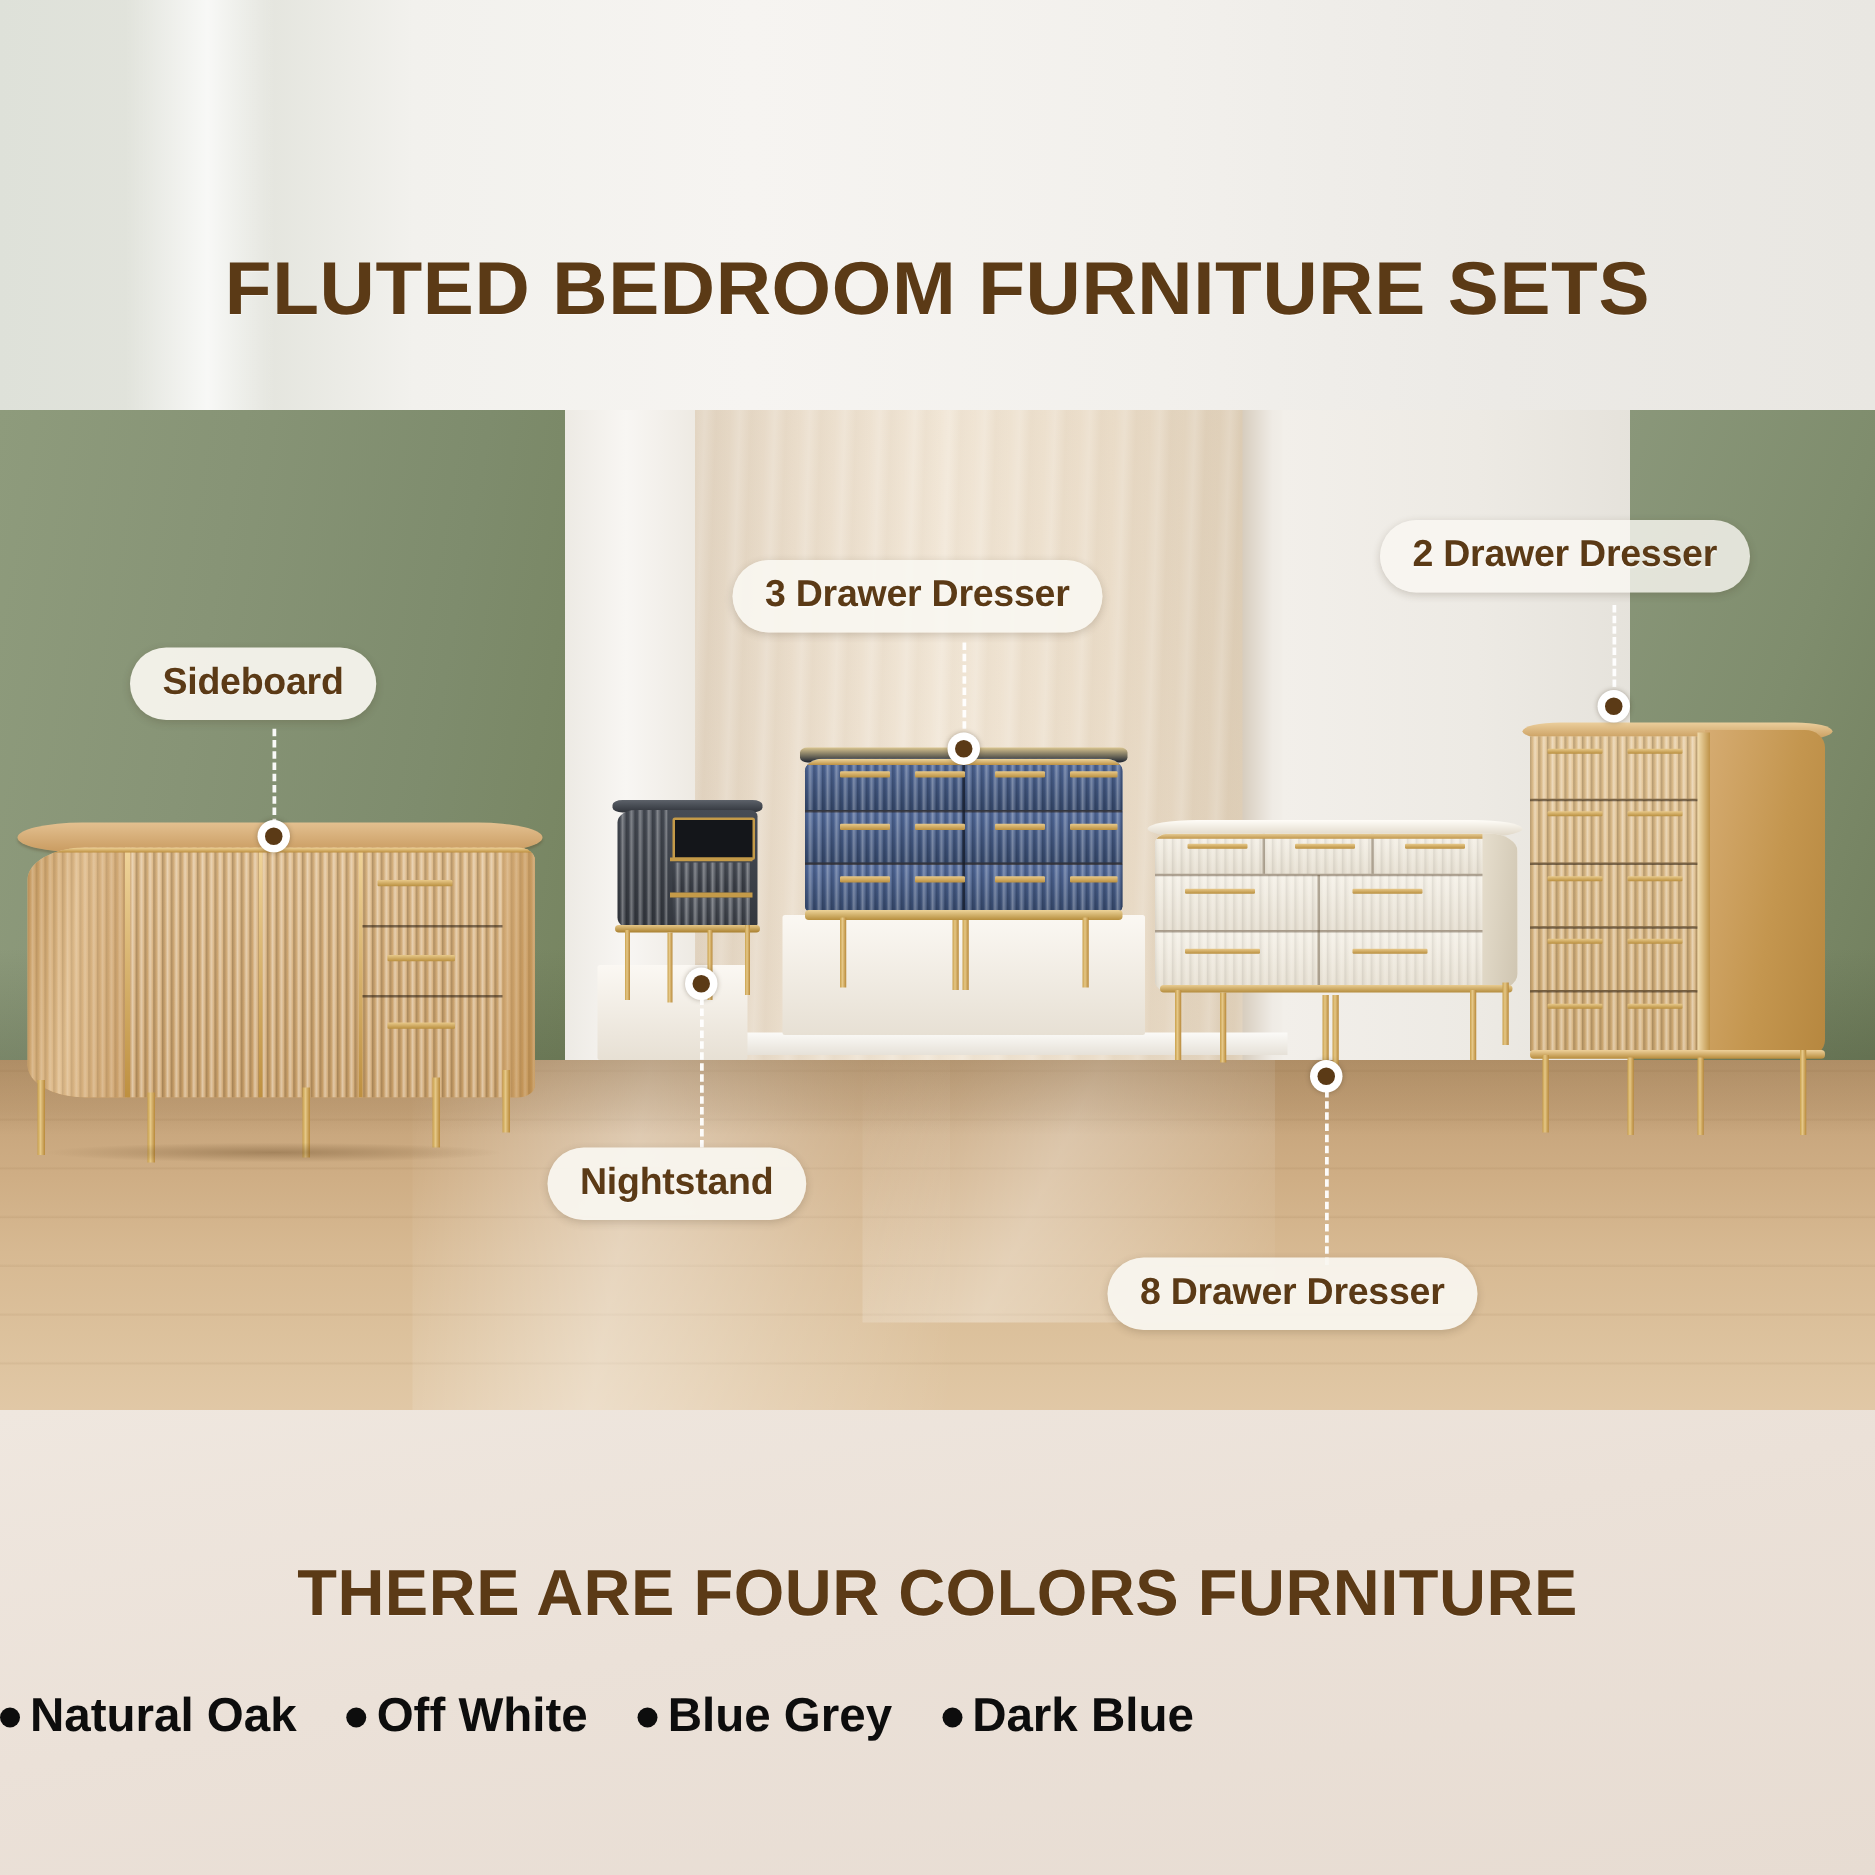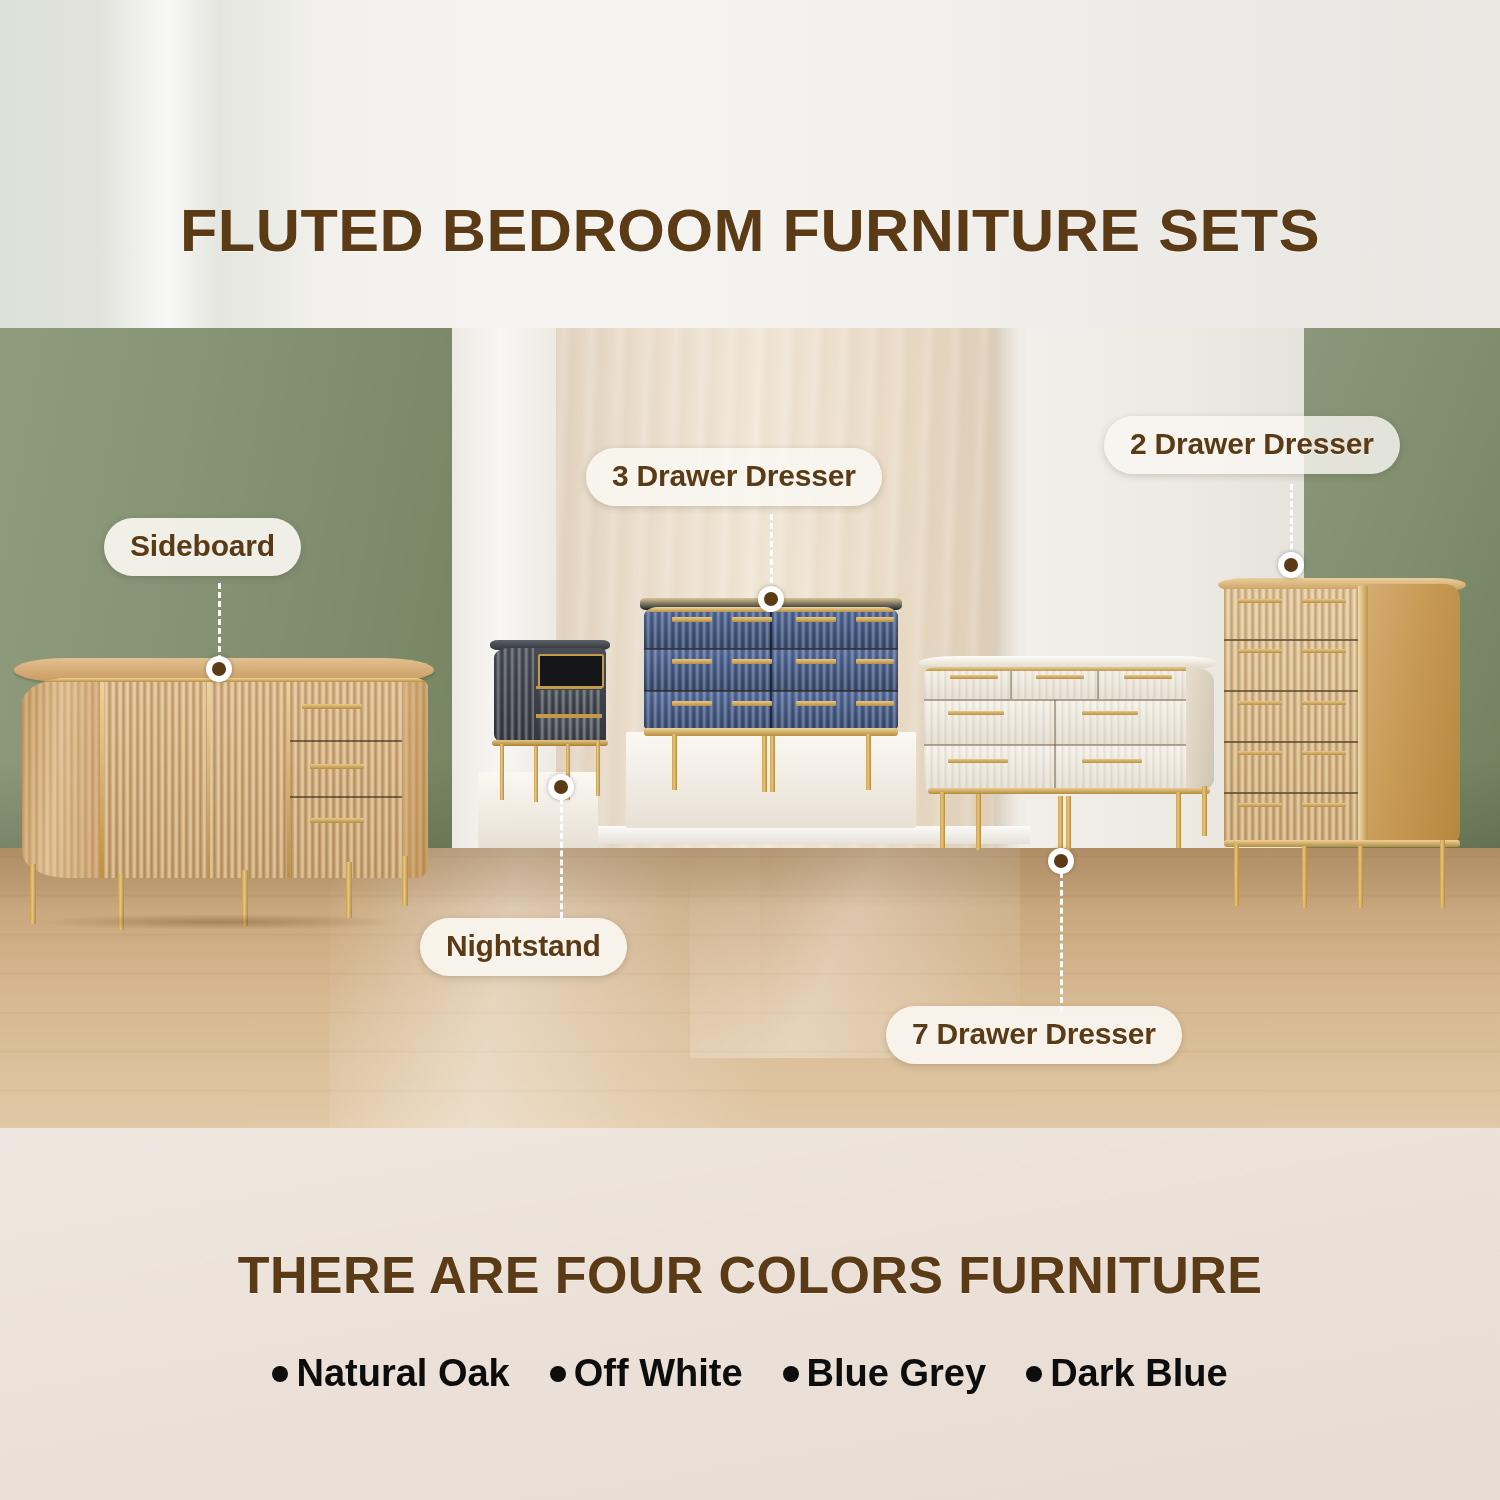--- a/index.html
+++ b/index.html
@@ -206,21 +206,21 @@
     background:linear-gradient(170deg,#EFE7DF 0%,#EBE1D8 45%,#E7DCD2 100%);
   }
   .colors-title{
     position:absolute;left:0;top:1245px;width:1500px;text-align:center;
     font-size:52px;font-weight:bold;color:#5B3A16;
     letter-spacing:0.4px;white-space:nowrap;
     text-shadow:0 1px 0 rgba(255,255,255,.45);
   }
   .colors-row{
     position:absolute;left:0;top:1352px;width:1500px;
-    display:flex;justify-content:center;align-items:center;gap:40px;
+    display:flex;justify-content:flex-start;align-items:center;gap:40px;
   }
   .color-opt{
     display:flex;align-items:center;gap:8px;
     font-size:38px;font-weight:bold;color:#0D0D0D;
     white-space:nowrap;
   }
   .color-bullet{
     width:16px;height:16px;border-radius:50%;background:#0D0D0D;flex:0 0 auto;
   }
 </style>
@@ -482,30 +482,30 @@
       <div class="leader" style="left:1290px;top:156px;height:74px;"></div>
       <div class="dot" style="left:1278px;top:224px;"></div>
       <div style="position:absolute;left:1104px;top:88px;">
         <span class="pill translucent">2 Drawer Dresser</span>
       </div>
     </div>
 
     <div class="callout">
       <div class="dot" style="left:548px;top:446px;"></div>
       <div class="leader" style="left:560px;top:470px;height:120px;"></div>
-      <div style="position:absolute;left:420px;top:590px;">
+      <div style="position:absolute;left:438px;top:590px;">
         <span class="pill">Nightstand</span>
       </div>
     </div>
 
     <div class="callout">
       <div class="dot" style="left:1048px;top:520px;"></div>
       <div class="leader" style="left:1060px;top:544px;height:140px;"></div>
       <div style="position:absolute;left:886px;top:678px;">
-        <span class="pill">7 Drawer Dresser</span>
+        <span class="pill">8 Drawer Dresser</span>
       </div>
     </div>
 
   </div>
 
   <div class="colors-band"></div>
   <div class="colors-title">THERE ARE FOUR COLORS FURNITURE</div>
   <div class="colors-row">
     <div class="color-opt">
       <span class="color-bullet"></span>

